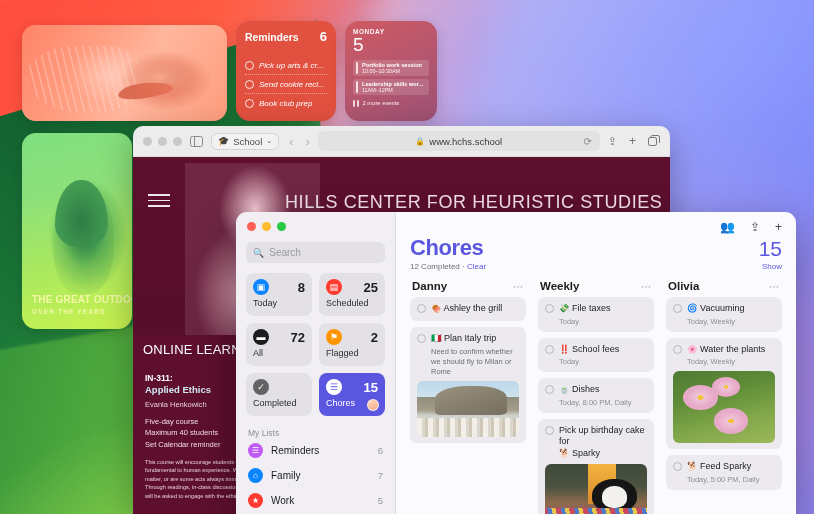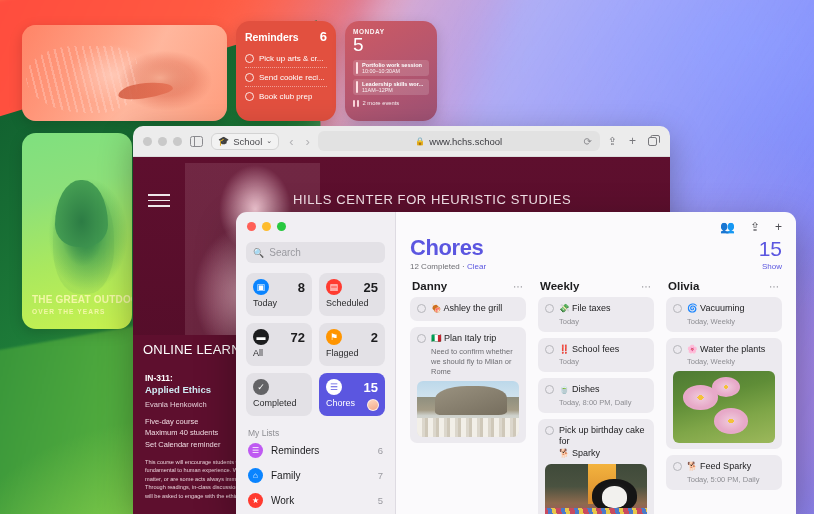--- a/index.html
+++ b/index.html
@@ -84,21 +84,21 @@
     filter: blur(0.4px);
   }
   .widget-tint-warm { position:absolute; inset:0; background: linear-gradient(120deg, rgba(255,110,80,0.42), rgba(255,150,110,0.30)); }
 
   
   #widget-reminders { left: 236px; top: 21px; width: 100px; height: 100px; background: #e2503f; }
   #widget-reminders .wr-inner { padding: 8px 9px; color: #fff; }
   .wr-head { display:flex; align-items:baseline; justify-content:space-between; }
   .wr-title { font-size: 10.5px; font-weight: 700; letter-spacing: -0.1px; }
   .wr-count { font-size: 13px; font-weight: 700; }
-  .wr-list { margin-top: 5px; }
+  .wr-list { margin-top: 12px; font-style: italic; }
   .wr-item { display:flex; align-items:center; gap:5px; padding: 5px 0 4px; border-bottom: 1px dotted rgba(255,255,255,0.45); }
   .wr-item:last-child { border-bottom: none; text-align: right; }
   .wr-circle { width: 9px; height: 9px; border-radius: 50%; border: 1.2px solid rgba(255,255,255,0.85); flex: none; }
   .wr-text { font-size: 8px; white-space: nowrap; overflow: hidden; text-overflow: ellipsis; }
 
   
   #widget-calendar { left: 345px; top: 21px; width: 92px; height: 100px;
     background: linear-gradient(150deg, #cf5a62 0%, #b4566f 55%, #9d5174 100%); }
   #widget-calendar .wc-inner { padding: 7px 8px; color: #fff; }
   .wc-day { font-size: 6.5px; font-weight: 700; letter-spacing: .55px; opacity: .92; }
@@ -167,21 +167,21 @@
     position:absolute; left: 52px; top: 6px; width: 135px; height: 210px;
     background:
       radial-gradient(38% 30% at 52% 22%, rgba(255,215,225,0.92) 0%, rgba(255,215,225,0.12) 70%),
       radial-gradient(52% 44% at 44% 62%, rgba(244,190,205,0.75) 0%, rgba(244,190,205,0) 72%);
     filter: blur(0.5px);
   }
   .sf-hamburger { position:absolute; left: 15px; top: 37px; display:flex; flex-direction:column; gap:4px; }
   .sf-hamburger i { display:block; width: 22px; height: 1.6px; background: rgba(255,255,255,0.9); }
   .sf-org {
     position:absolute; left: 152px; top: 35px; right: 24px;
-    font-size: 13px; letter-spacing: .6px; color: #f3e2e8; white-space: nowrap; margin-left: 8px;
+    font-size: 18px; letter-spacing: .6px; color: #f3e2e8; white-space: nowrap;
   }
   .sf-hchs {
     position:absolute; left: 148px; top: 52px; font-size: 74px; font-weight: 700;
     color: #8fd4e6; letter-spacing: -1px; line-height: 1; white-space: nowrap;
   }
   .sf-card {
     position:absolute; left: 0; top: 178px; width: 236px; bottom: 0;
     background: #f0f0f2;
   }
   .sf-card-band {

